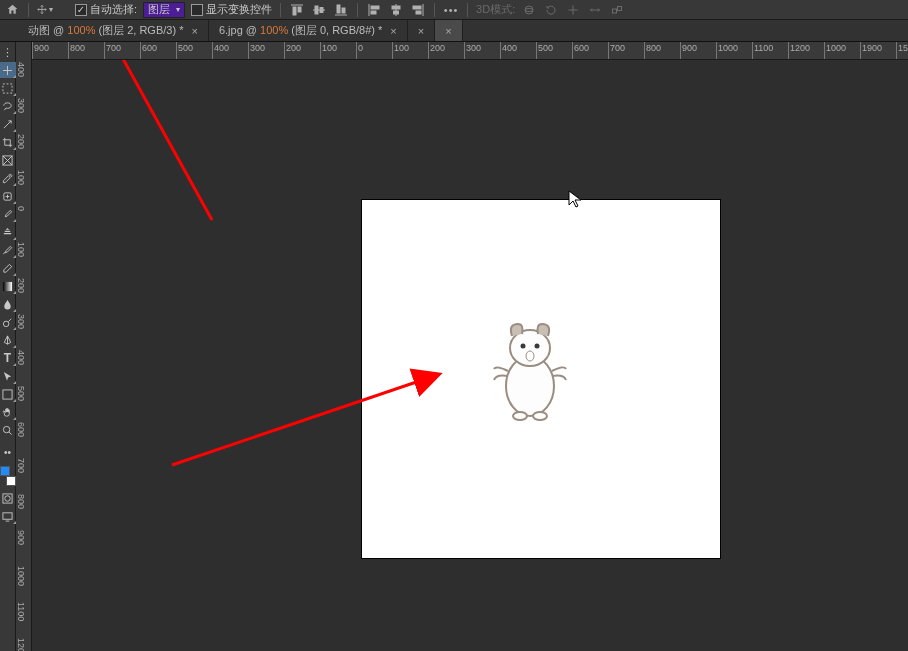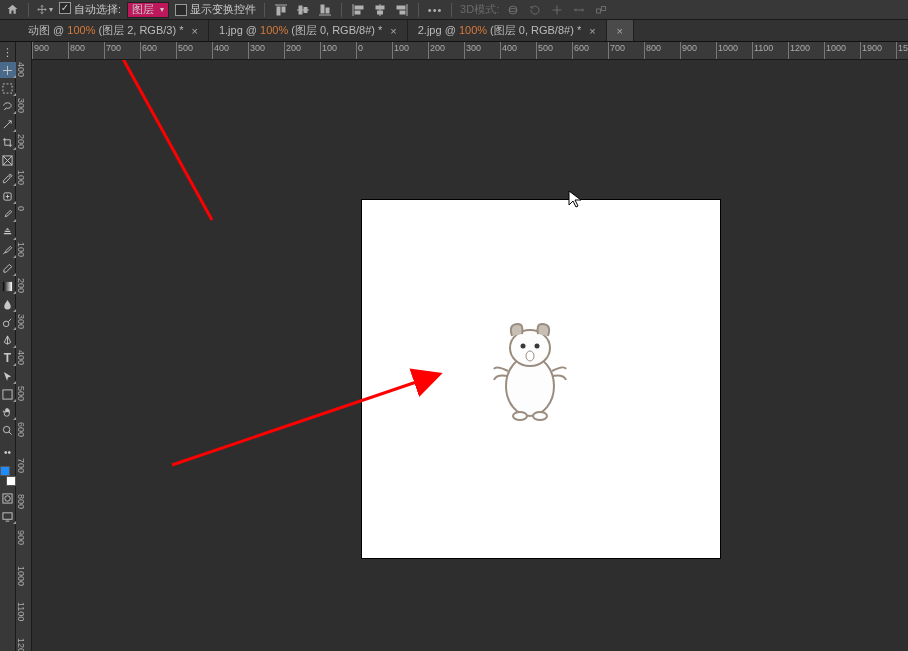--- a/index.html
+++ b/index.html
@@ -53,21 +53,21 @@
   .checkbox.checked::after {
     content: "✓";
     font-size: 10px;
     color: #ccc;
     line-height: 1;
   }
   .opt-label { font-size: 11px; }
   .dropdown {
     display: flex;
     align-items: center;
-    background: #be185d;
+    background: #4c1d95;
     border: 1px solid #222;
     height: 16px;
     padding: 0 4px;
   }
   .dropdown .chev {
     margin-left: 6px;
   }
   .mode-disabled { color: #6a6a6a; }
 
   
@@ -250,21 +250,21 @@
       </svg>
   </div>
   <div class="divider-v"></div>
   <div class="icon-btn">
     <svg width="13" height="13" viewBox="0 0 24 24" fill="none" stroke="currentColor" stroke-width="2">
         <path d="M12 2v20M2 12h20M12 2l-3 3M12 2l3 3M12 22l-3-3M12 22l3-3M2 12l3-3M2 12l3 3M22 12l-3-3M22 12l-3 3"></path>
       </svg>
     <span style="font-size:8px;margin-left:2px;">▾</span>
   </div>
 
-  <label style="display:flex;">
+  <label style="display:flex;align-items:center;margin-left:16px;">
     <span class="checkbox checked"></span>
     <span class="opt-label">自动选择:</span>
   </label>
 
   <div class="dropdown">
     <span>图层</span>
     <span class="chev" style="font-size:8px;">▾</span>
   </div>
 
   <label style="display:flex;align-items:center;">
@@ -354,25 +354,24 @@
       </svg>
     </div>
 </div>
 
 <div class="doc-tabs">
   <div class="doc-tab">
     <span><span>动图 @ </span><span class="hl">100%</span><span> (图层 2, RGB/3) *</span></span>
     <span class="tab-close">×</span>
   </div>
   <div class="doc-tab">
-    <span><span>1.jpg @ </span><span class="hl">100%</span><span> (图层 0, RGB/8#) *</span></span>
+    <span><span>6.jpg @ </span><span class="hl">100%</span><span> (图层 0, RGB/8#) *</span></span>
     <span class="tab-close">×</span>
   </div>
   <div class="doc-tab">
-    <span><span>2.jpg @ </span><span class="hl">100%</span><span> (图层 0, RGB/8#) *</span></span>
     <span class="tab-close">×</span>
   </div>
   <div class="doc-tab active">
     <span class="tab-close">×</span>
   </div>
 </div>
 
 <div class="toolbox">
   <div class="tool">⋮</div>
   <div class="tool selected">

